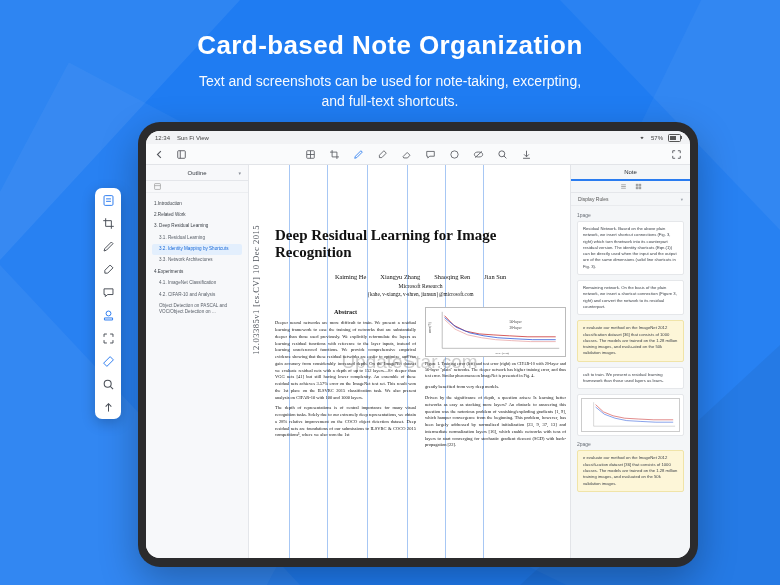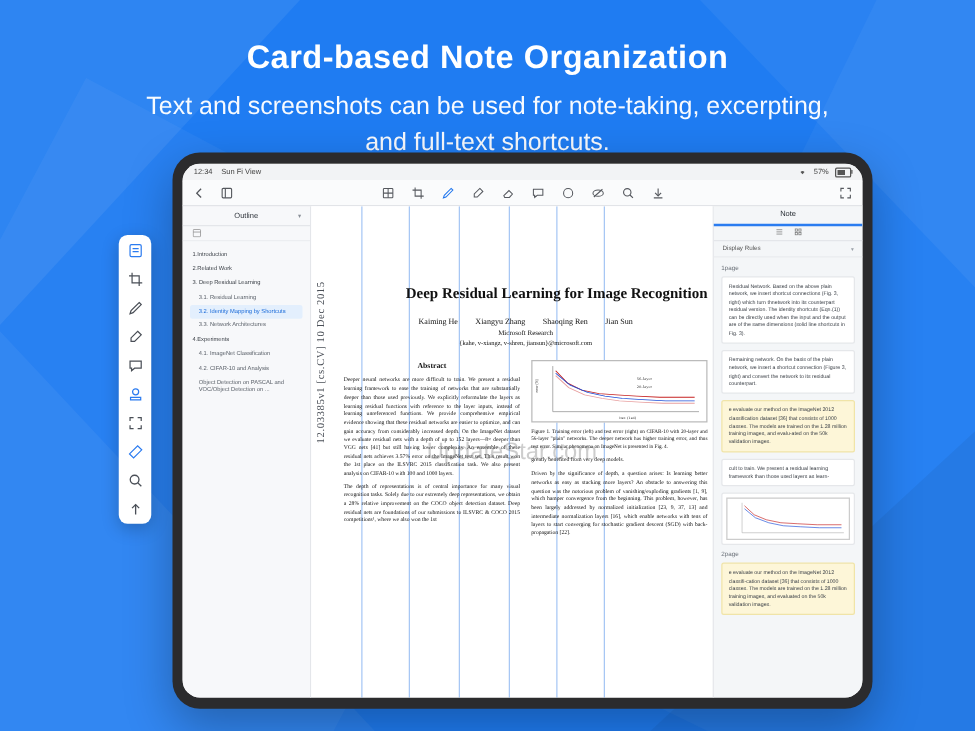--- a/index.html
+++ b/index.html
@@ -25,21 +25,21 @@
     border-right:260px solid rgba(0,0,0,0.05);
     border-top:240px solid transparent;}
   .bg-diag{position:absolute;left:-120px;top:120px;width:420px;height:700px;
     background:rgba(255,255,255,0.045);transform:rotate(28deg);}
   .bg-diag2{position:absolute;right:-160px;top:-60px;width:360px;height:700px;
     background:rgba(255,255,255,0.04);transform:rotate(26deg);}
 
   
   .headline{position:absolute;top:30px;left:0;right:0;text-align:center;color:#fff;}
   .headline h1{margin:0;font-size:26px;font-weight:bold;letter-spacing:.4px;}
-  .headline p{margin:10px 0 0;font-size:20px;line-height:1.45;font-weight:400;opacity:.97;}
+  .headline p{margin:10px 0 0;font-size:14px;line-height:1.45;font-weight:400;opacity:.97;}
 
   
   .tablet{
     position:absolute;left:138px;top:122px;width:560px;height:445px;
     background:#2b2b2d;border-radius:22px;padding:9px 8px;
     box-shadow:0 14px 38px rgba(0,0,0,0.28);
     box-sizing:border-box;
   }
   .screen{
     position:relative;width:100%;height:100%;background:#ffffff;border-radius:14px;
@@ -78,21 +78,21 @@
   .outline li.lv3{padding-left:7px;color:#5a6069;}
   .outline li.hl{background:#e3effd;border-radius:2px;color:#1668d8;}
 
   
   .page{flex:1;position:relative;background:#fff;overflow:hidden;}
   .page-lines{position:absolute;inset:0;pointer-events:none;}
   .page-lines span{position:absolute;top:0;bottom:0;width:1px;background:rgba(60,130,230,.45);}
   .sidetext{position:absolute;left:2px;top:60px;writing-mode:vertical-rl;transform:rotate(180deg);
     font-family:"Liberation Serif",serif;font-size:8.5px;color:#4a4f57;letter-spacing:.5px;}
   .paper{position:absolute;left:26px;right:4px;top:4px;bottom:0;font-family:"Liberation Serif",serif;color:#111;}
-  .p-title{text-align:right;font-size:12px;font-weight:bold;margin-top:58px;}
+  .p-title{text-align:left;font-size:15px;font-weight:bold;margin-top:58px;}
   .p-authors{display:flex;justify-content:center;gap:14px;font-size:6.4px;margin-top:12px;}
   .p-affil{text-align:center;font-size:5.6px;margin-top:3px;}
   .p-mail{text-align:center;font-size:5.2px;margin-top:2px;}
   .cols{display:flex;gap:9px;margin-top:10px;}
   .col{width:50%;font-size:4.5px;line-height:1.5;text-align:justify;}
   .col h4{font-size:6.2px;text-align:center;margin:0 0 4px;font-weight:bold;}
   .col p{margin:0 0 4px;}
   .figcap{font-size:4.2px;line-height:1.45;margin-top:4px;}
   .chart{height:48px;border:1px solid #bbb;background:#fff;position:relative;margin-bottom:3px;}
   .chart svg{width:100%;height:100%;}

